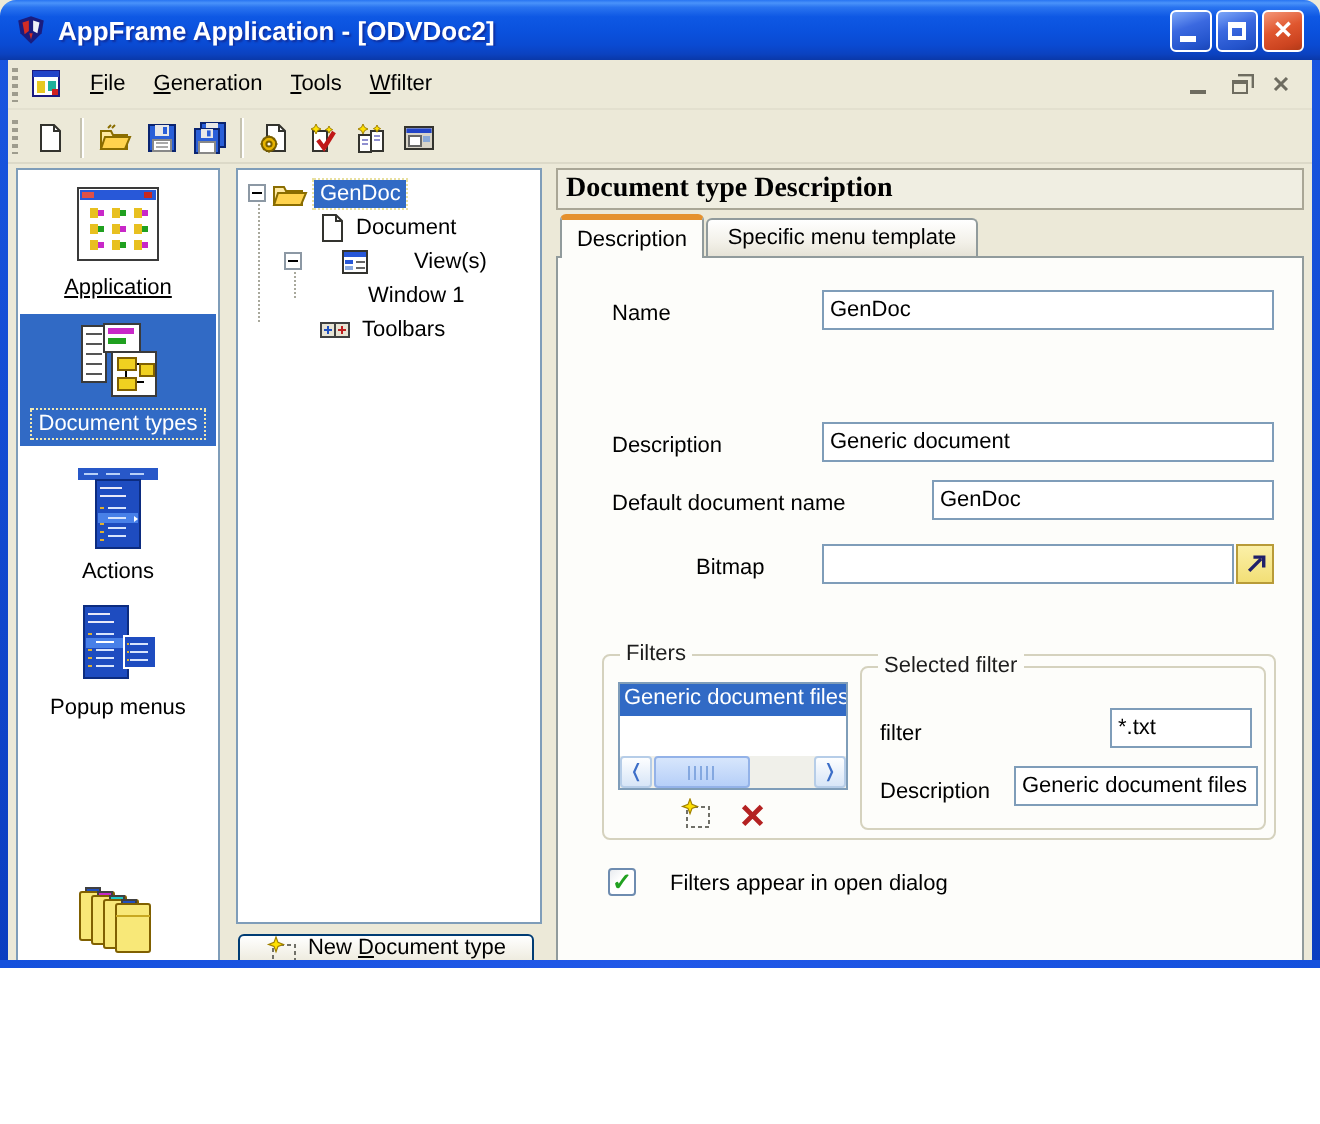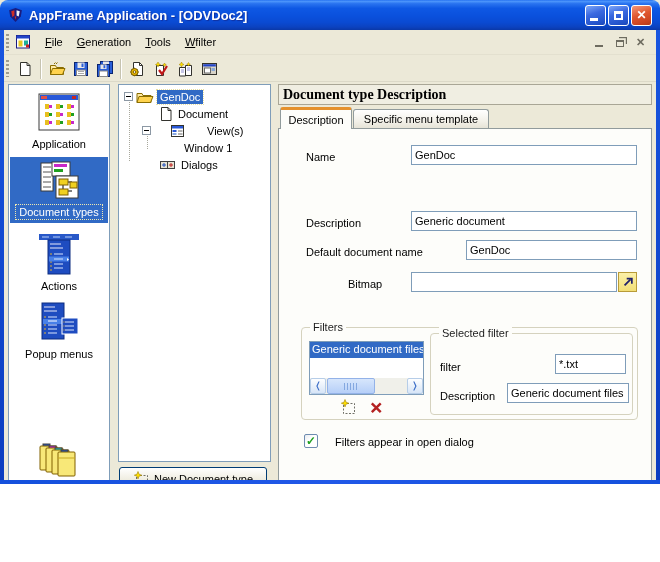--- a/index.html
+++ b/index.html
@@ -56,21 +56,21 @@
 .expander { width:9px; height:9px; background:#fff; border:1px solid #8C98A4; position:relative; flex:none; }
 .expander::after { content:""; position:absolute; left:1px; top:3px; width:5px; height:1px; background:#000; }
 .tree-ico { margin:0 3px; flex:none; display:flex; }
 .tree-label { padding:1px 3px; white-space:nowrap; }
 .tree-label.selected { background:#316AC5; color:#fff; outline:1px dotted #E8E0A0; }
 .tline { position:absolute; border-left:1px dotted #A8A89C; width:0; }
 
 
 .xp-btn { position:absolute; height:23px; border:1px solid #003C74; border-radius:3px;
   background:linear-gradient(180deg,#FFFFFF,#F2F0E6 45%,#E8E4D4 80%,#D6CFC0 100%);
-  font-size:11px; color:#000; display:flex; align-items:center; justify-content:center; gap:5px; font-family:"Liberation Sans",sans-serif; }
+  font-size:11px; color:#000; display:flex; justify-content:center; gap:5px; font-family:"Liberation Sans",sans-serif; }
 .xp-btn .accel { text-decoration:underline; }
 .btnlbl { white-space:pre; }
 
 
 .panel-header { position:absolute; left:278px; top:84px; width:374px; height:21px; background:#F0EEE2; border:1px solid #A9A696;
   font-family:"Liberation Serif",serif; font-weight:bold; font-size:14px; padding:2px 0 0 4px; z-index:3; }
 .tab { position:absolute; font-size:11px; text-align:center; border:1px solid #919B9C; border-bottom:none; border-radius:3px 3px 0 0; z-index:3; }
 .tab.active { left:280px; top:107px; width:72px; height:22px; background:#FDFDFA; padding-top:4px; border-top:3px solid #E5912D; z-index:4; }
 .tab.inactive { left:353px; top:109px; width:136px; height:20px; background:linear-gradient(180deg,#FFFFFF,#F2F0E8 60%,#E4E1D4); padding-top:3px; }
 .tab-page { position:absolute; left:278px; top:128px; width:374px; height:402px; background:#FDFDFA; border:1px solid #919B9C; z-index:3; }
@@ -221,21 +221,21 @@
       <svg width="17" height="16" viewBox="0 0 17 16">
         <rect x="1.5" y="2.5" width="14" height="11" fill="#D8D4C8" stroke="#33332E"></rect>
         <rect x="2.2" y="3.2" width="12.6" height="2.3" fill="#2244C8"></rect>
         <rect x="3.5" y="7" width="6" height="5" fill="#fff" stroke="#666"></rect>
         <rect x="10.5" y="7" width="3.5" height="3" fill="#88A8D8"></rect>
       </svg>
     </div>
   </div>
 
   <div class="sidebar">
-    <div class="nav-item" style="top:4px;">
+    <div class="nav-item" style="top:4px;text-decoration:underline;">
       <div class="nav-icon">
         <svg width="48" height="42" viewBox="0 0 48 42">
           <rect x="4" y="2" width="40" height="36" fill="#fff" stroke="#3A3A3A"></rect>
           <rect x="5" y="3" width="38" height="5" fill="#2858D8"></rect>
           <rect x="6" y="4" width="6" height="3" fill="#E05048"></rect>
           <rect x="37" y="4" width="4" height="3" fill="#C82820"></rect>
           <g>
             <rect x="10" y="12" width="4" height="5" fill="#E8C020"></rect>
               <rect x="14" y="13" width="3" height="3" fill="#C828C8"></rect>
             <rect x="21" y="12" width="4" height="5" fill="#E8C020"></rect>
@@ -383,21 +383,21 @@
 
     <div class="tree-row" style="top:71px; left:38px;">
       <span class="tree-ico">
         <svg width="15" height="10" viewBox="0 0 15 10">
           <rect x="0.5" y="1.5" width="7" height="7" fill="#E8E4D4" stroke="#404040"></rect>
           <path d="M4 3 v4 M2 5 h4" stroke="#2050C0"></path>
           <rect x="7.5" y="1.5" width="7" height="7" fill="#E8E4D4" stroke="#404040"></rect>
           <path d="M11 3 v4 M9 5 h4" stroke="#C02020"></path>
         </svg>
       </span>
-      <span class="tree-label">Dialogs</span>
+      <span class="tree-label">Toolbars</span>
     </div>
   </div>
 
   <div class="xp-btn" style="left:119px; top:467px; width:148px;">
     <svg width="16" height="16" viewBox="0 0 16 16">
       <rect x="3.5" y="4.5" width="11" height="10" fill="none" stroke="#707068" stroke-dasharray="2 1.5"></rect>
       <path d="M5 0.5 l1 2.7 2.7 1 -2.7 1 -1 2.7 -1-2.7 -2.7-1 2.7-1 Z" fill="#FFE000" stroke="#A08000" stroke-width="0.6"></path>
     </svg>
     <span class="btnlbl"><span>New </span><span class="accel">D</span><span>ocument type</span></span>
   </div>

